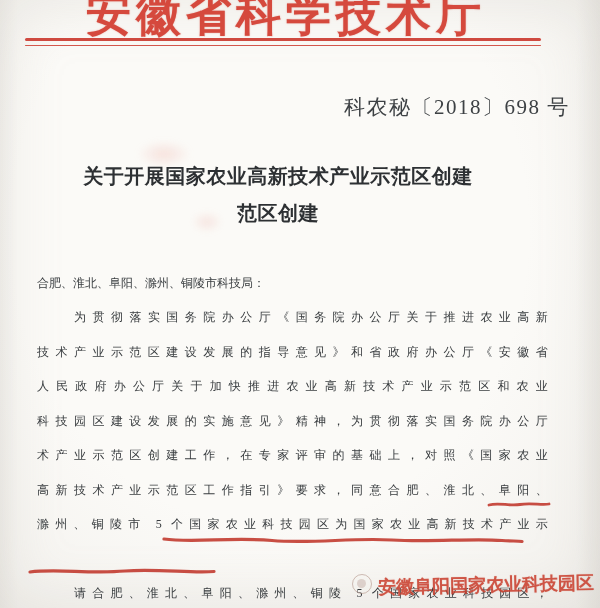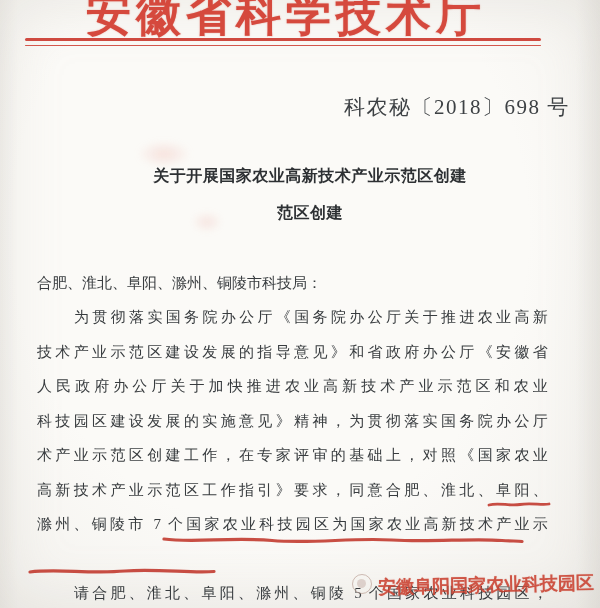--- a/index.html
+++ b/index.html
@@ -26,25 +26,25 @@
   .rule-thick { position: absolute; top: 38px; left: 25px; width: 516px; height: 3.2px; background: #cf4a40; border-radius: 2px; }
   .rule-thin  { position: absolute; top: 44.6px; left: 25px; width: 516px; height: 1.6px; background: #d4574c; border-radius: 2px; }
 
   .doc-number {
     position: absolute; top: 93px; left: 344px;
     font-size: 21px; color: #3d4144; letter-spacing: 1.5px; white-space: nowrap;
   }
 
   .title {
     position: absolute; top: 158px; left: 0; width: 556px;
-    text-align: center; font-size: 16px; font-weight: 700;
-    color: #2d3033; line-height: 36.5px; letter-spacing: 0.5px; margin-left: 32px;
+    text-align: center; font-size: 20px; font-weight: 700;
+    color: #2d3033; line-height: 36.5px; letter-spacing: 0.5px;
   }
 
-  .bodytext { position: absolute; left: 37px; width: 511px; font-size: 15px; color: #383c3f; line-height: 24px; white-space: nowrap; }
+  .bodytext { position: absolute; left: 37px; width: 511px; font-size: 12px; color: #383c3f; line-height: 24px; white-space: nowrap; }
   .bodytext.fill { white-space: normal; text-align: justify; text-align-last: justify; letter-spacing: 0.2px; }
   .bodytext.indent { text-indent: 37px; }
   .l0 { top: 271px; } .l1 { top: 305px; } .l2 { top: 340px; } .l3 { top: 374px; }
   .l4 { top: 409px; } .l5 { top: 443px; } .l6 { top: 478px; } .l7 { top: 512px; }
   .l8 { top: 547px; } .l9 { top: 581px; }
 
   .uline { position: absolute; pointer-events: none; }
   .ul-a { top: 499px; left: 487px; }
   .ul-b { top: 534px; left: 162px; }
   .ul-c { top: 566px; left: 27px; }
@@ -92,21 +92,21 @@
     <div>范区创建</div>
   </div>
 
   <div class="bodytext l0">合肥、淮北、阜阳、滁州、铜陵市科技局：</div>
   <div class="bodytext l2 fill">技术产业示范区建设发展的指导意见》和省政府办公厅《安徽省</div>
   <div class="bodytext l1 indent fill">为贯彻落实国务院办公厅《国务院办公厅关于推进农业高新</div>
   <div class="bodytext l3 fill">人民政府办公厅关于加快推进农业高新技术产业示范区和农业</div>
   <div class="bodytext l4 fill">科技园区建设发展的实施意见》精神，为贯彻落实国务院办公厅</div>
   <div class="bodytext l6 fill">高新技术产业示范区工作指引》要求，同意合肥、淮北、阜阳、</div>
   <div class="bodytext l5 fill">术产业示范区创建工作，在专家评审的基础上，对照《国家农业</div>
-  <div class="bodytext l7 fill">滁州、铜陵市 7 个国家农业科技园区为国家农业高新技术产业示</div>
+  <div class="bodytext l7 fill">滁州、铜陵市 5 个国家农业科技园区为国家农业高新技术产业示</div>
   <div class="bodytext l9 indent fill">请合肥、淮北、阜阳、滁州、铜陵 5 个国家农业科技园区，</div>
 
   <svg class="uline ul-a" width="64" height="10" viewBox="0 0 64 10">
     <path d="M2 6 C 12 3, 22 7.5, 33 5.5 C 44 3.5, 55 6.5, 62 5" stroke-width="2.8"></path>
   </svg>
   <svg class="uline ul-b" width="362" height="13" viewBox="0 0 362 13">
     <path d="M2 5 C 30 9, 70 3, 110 6.5 C 150 10, 190 3.5, 230 6 C 270 8.5, 310 4, 340 6.5 C 350 7.2, 356 6.8, 360 7.5" stroke-width="3.2"></path>
   </svg>
   <svg class="uline ul-c" width="190" height="11" viewBox="0 0 190 11">
     <path d="M3 6 C 30 2.5, 62 8, 98 5 C 130 2.5, 165 7.5, 187 5.5" stroke-width="3.2"></path>

